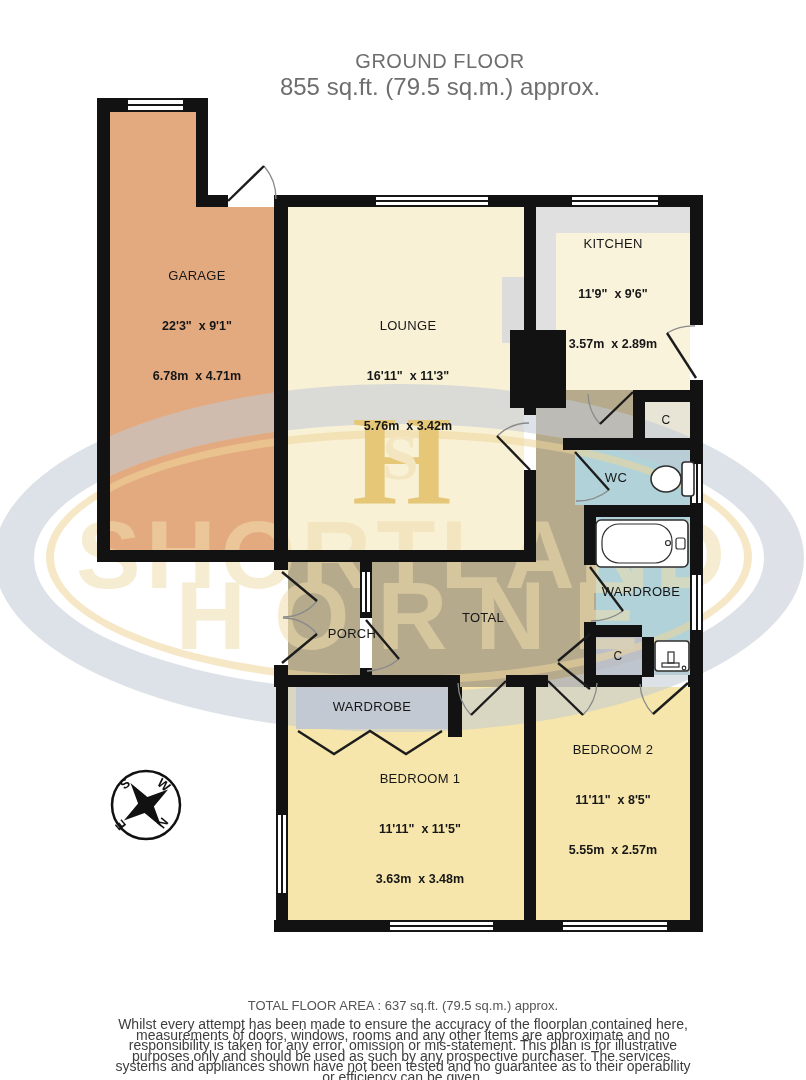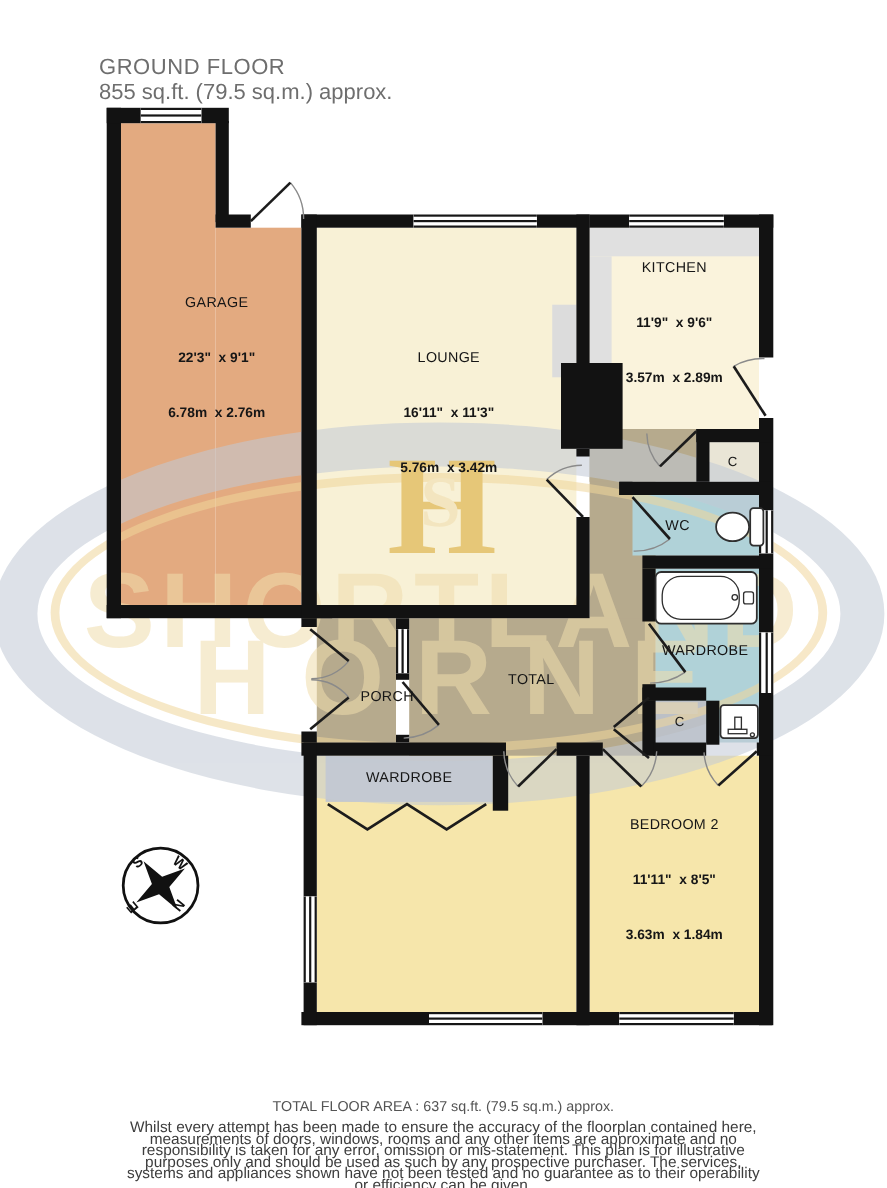--- a/index.html
+++ b/index.html
@@ -33,23 +33,23 @@
   
   .wm-ring{position:absolute;left:-6px;top:384px;width:810px;height:348px;border:40px solid var(--watermark_ring);border-radius:50%;box-sizing:border-box}
   .wm-gold{position:absolute;left:46px;top:430px;width:706px;height:254px;border:8px solid var(--watermark_gold);border-radius:50%;box-sizing:border-box}
   .wm-t{position:absolute;width:100%;text-align:center;font-weight:700;color:var(--watermark_text);line-height:1}
   .wm-t1{top:506px;font-size:97px;letter-spacing:5px}
   .wm-t2{top:567px;font-size:97px;letter-spacing:28px;padding-left:36px;box-sizing:border-box}
   .wm-mono{position:absolute;left:352px;top:396px;width:110px;height:130px;font-family:"Liberation Serif",serif}
   .wm-mono .mh{position:absolute;left:0;top:0;font-size:128px;font-weight:700;color:var(--monogram_gold);line-height:1}
   .wm-mono .ms{position:absolute;left:30px;top:28px;font-size:66px;font-weight:700;color:var(--watermark_text);line-height:1}
   
-  .hdr{position:absolute;left:90px;top:50px;width:700px;text-align:left;color:#6e6e6e;z-index:7}
+  .hdr{position:absolute;left:90px;top:50px;width:700px;text-align:center;color:#6e6e6e;z-index:7}
   .hdr .t1{font-size:20px;letter-spacing:.5px}
-  .hdr .t2{font-size:20px}
+  .hdr .t2{font-size:24px}
   .ftr{position:absolute;left:0;top:998px;width:806px;text-align:center;z-index:7;color:#3d3d3d}
   .ftr .total{font-size:13px;color:#545454;margin-bottom:6px}
   .ftr .disc{font-size:14px;line-height:10.5px;width:580px;margin:0 auto}
   .ftr .credit{font-size:9px;line-height:10.5px}
 </style>
 </head>
 <body>
 
 <div class="canvas">
 
@@ -206,36 +206,41 @@
       <text x="122" y="791" font-size="13" font-weight="bold" fill="#111" transform="rotate(-40 122 787)">S</text>
       <text x="158" y="787" font-size="13" font-weight="bold" fill="#111" transform="rotate(40 161 783)">W</text>
       <text x="117" y="829" font-size="13" font-weight="bold" fill="#111" transform="rotate(-130 121 825)">E</text>
       <text x="157" y="827" font-size="13" font-weight="bold" fill="#111" transform="rotate(130 162 823)">N</text>
     </g>
   </svg>
 
   <div class="room-label" style="left:197px;top:325px">
     <div class="nm">GARAGE</div>
     <div class="dm">22'3"  x 9'1"</div>
-    <div class="dm">6.78m  x 2.76m</div>
+    <div class="dm">6.78m  x 4.71m</div>
   </div>
   <div class="room-label" style="left:408px;top:375px">
     <div class="nm">LOUNGE</div>
     <div class="dm">16'11"  x 11'3"</div>
     <div class="dm">5.76m  x 3.42m</div>
   </div>
   <div class="room-label" style="left:613px;top:293px">
     <div class="nm">KITCHEN</div>
     <div class="dm">11'9"  x 9'6"</div>
     <div class="dm">3.57m  x 2.89m</div>
   </div>
+  <div class="room-label" style="left:420px;top:828px">
+    <div class="nm">BEDROOM 1</div>
+    <div class="dm">11'11"  x 11'5"</div>
+    <div class="dm">3.63m  x 3.48m</div>
+  </div>
   <div class="room-label" style="left:613px;top:799px">
     <div class="nm">BEDROOM 2</div>
     <div class="dm">11'11"  x 8'5"</div>
-    <div class="dm">3.63m  x 1.84m</div>
+    <div class="dm">5.55m  x 2.57m</div>
   </div>
   <div class="room-label" style="left:616px;top:477px">
     <div class="nm">WC</div>
   </div>
   <div class="room-label" style="left:641px;top:591px">
     <div class="nm">WARDROBE</div>
   </div>
   <div class="room-label" style="left:483px;top:617px">
     <div class="nm">TOTAL</div>
   </div>

